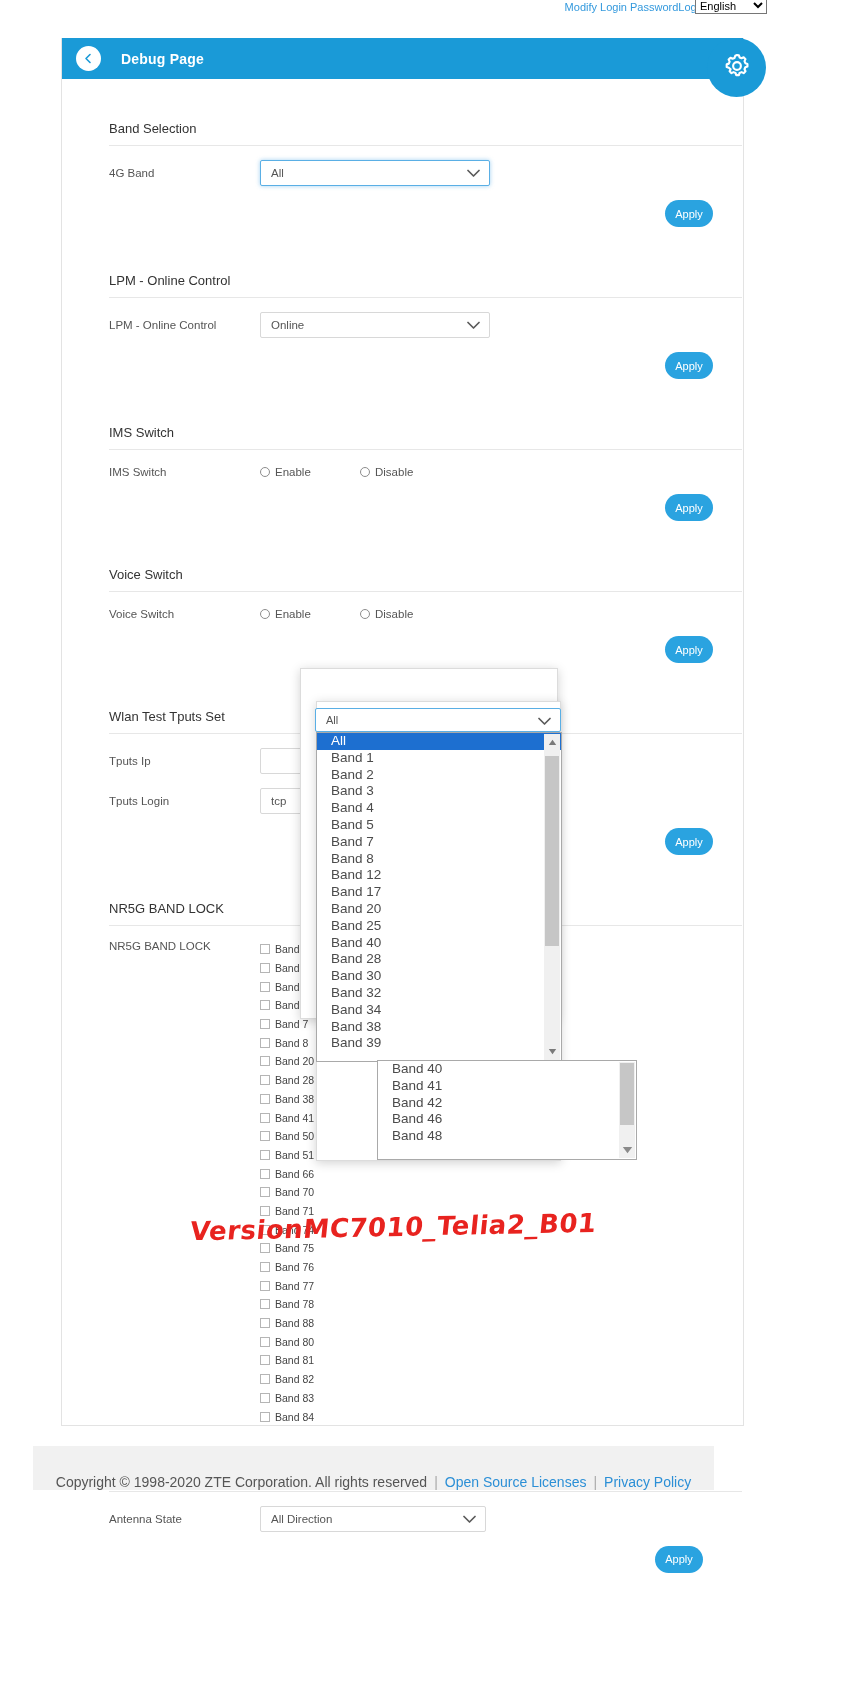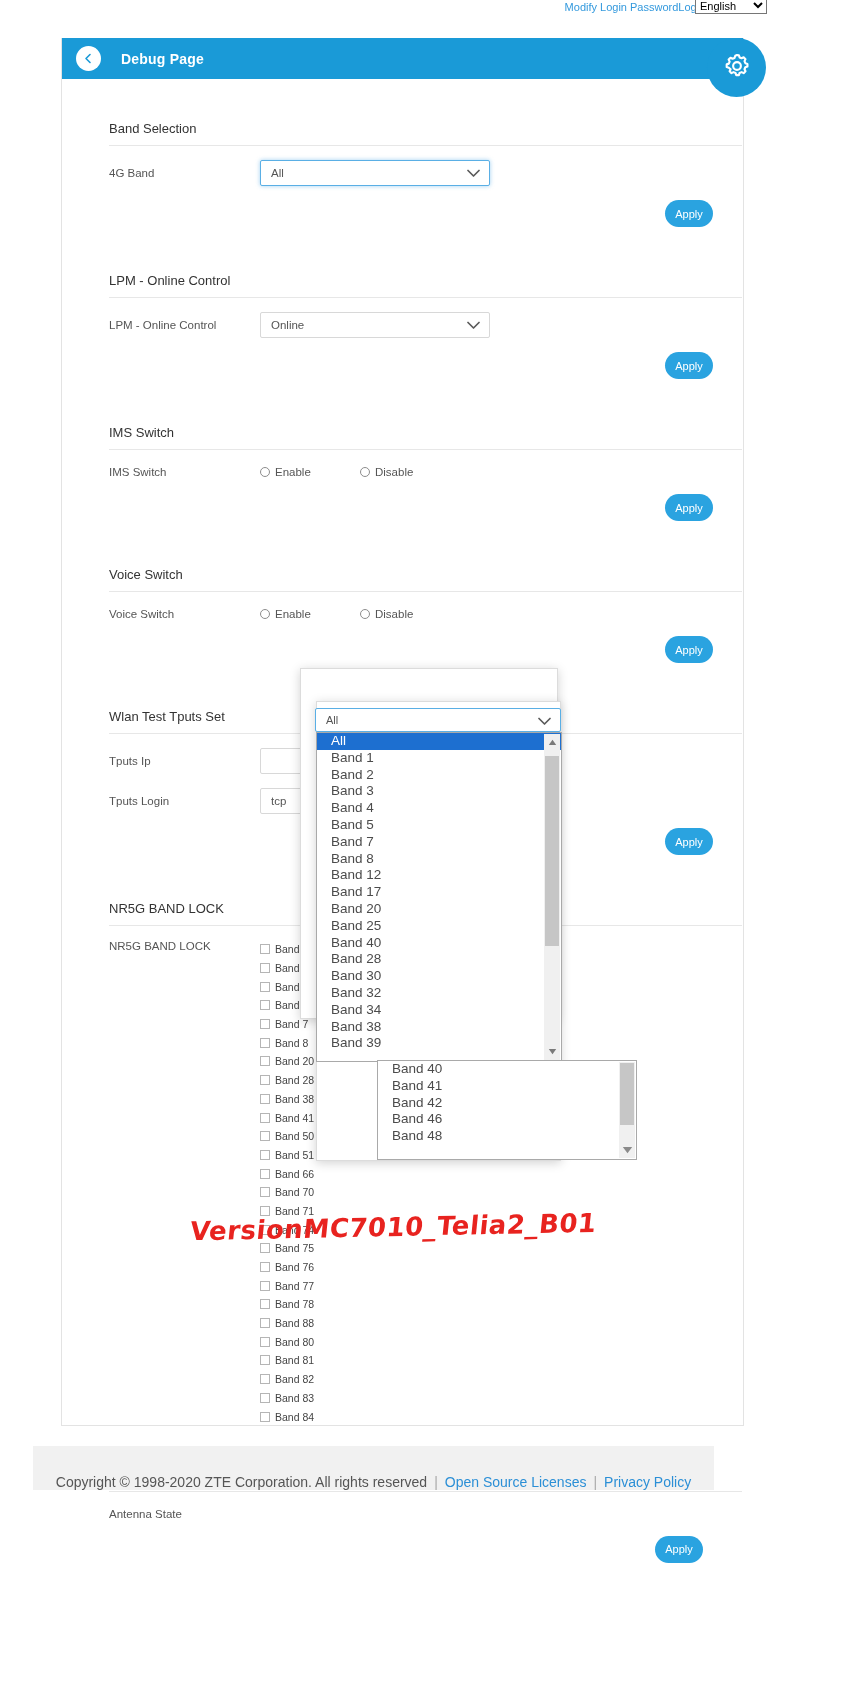--- a/index.html
+++ b/index.html
@@ -446,20 +446,30 @@
             </label>
           </div>
       </div>
       <div class="apply-wrap" style="padding-top:22px">
         <button class="apply-btn">Apply</button>
       </div>
 
       <div class="divider"></div>
       <div class="row">
         <div class="row-label">Antenna State</div>
+        <div class="ctrl">
+          <select class="sel" style="width:226px">
+            <option>All Direction</option>
+          </select>
+          <span class="chev">
+            <svg width="13" height="9" viewBox="0 0 13 9">
+                <polyline points="1,1.5 6.5,7 12,1.5" fill="none" stroke="#5b5b5b" stroke-width="1.7" stroke-linecap="round" stroke-linejoin="round"></polyline>
+              </svg>
+          </span>
+        </div>
       </div>
       <div class="apply-wrap" style="padding-right:40px">
         <button class="apply-btn">Apply</button>
       </div>
 
     </div>
   </div>
 
   <div class="panel-shadow-box" id="dd-back"></div>
   <div class="panel-shadow-box" id="dd-front"></div>

